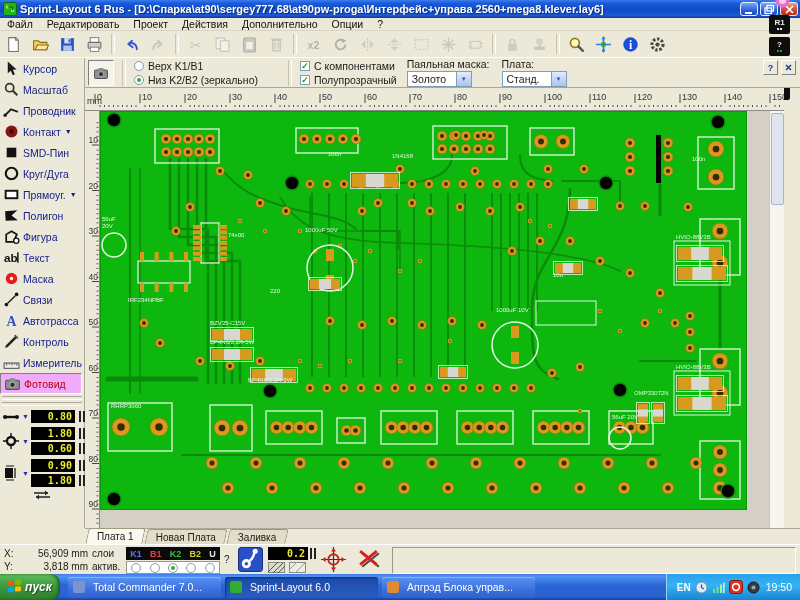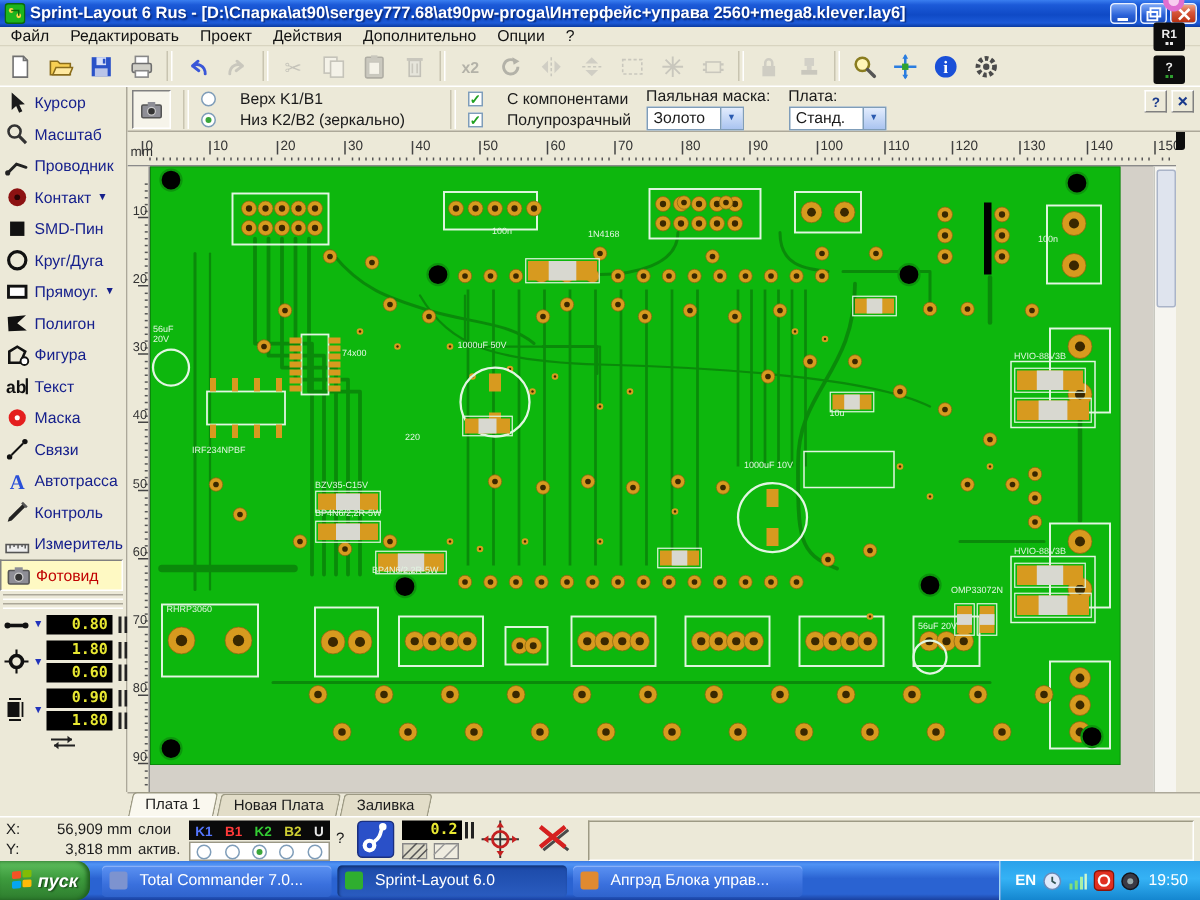--- a/index.html
+++ b/index.html
@@ -26,37 +26,37 @@
   .tb-right{margin-left:auto;display:flex;align-items:flex-start;gap:3px;padding-right:4px;flex-direction:column;}
   .tb-badge{width:21px;height:19px;background:#0d0d0d;border-radius:2px;display:flex;flex-direction:column;align-items:center;justify-content:center;line-height:1;}
   .tb-badge .bl{font-size:8px;font-weight:bold;}
   .tb-badge .bs{display:flex;gap:1px;margin-top:1px;}
   .tb-badge .bs i{width:2px;height:2px;display:block;}
   
   .optionsbar{position:absolute;left:85px;top:58px;width:715px;height:30px;background:#ece9d8;border-bottom:1px solid #aca899;box-sizing:border-box;display:flex;align-items:center;}
   .ob-btn{width:24px;height:24px;margin:0 4px 0 3px;background:#f6f4ea;border:1px solid;border-color:#808080 #fff #fff #808080;display:flex;align-items:center;justify-content:center;}
   .ob-sep{width:2px;height:26px;border-left:1px solid #c8c4b0;border-right:1px solid #fff;margin:0 4px;}
   .ob-group{display:flex;flex-direction:column;justify-content:center;gap:2px;padding:0 4px;}
-  .ob-row{display:flex;align-items:center;gap:16px;white-space:nowrap;font-size:10.5px;}
+  .ob-row{display:flex;align-items:center;gap:4px;white-space:nowrap;font-size:10.5px;}
   .xp-radio{width:10px;height:10px;border-radius:50%;background:#fff;border:1px solid #7f9db9;display:inline-block;position:relative;box-sizing:border-box;}
   .xp-radio.checked:after{content:"";position:absolute;left:2px;top:2px;width:4px;height:4px;border-radius:50%;background:#3aa63a;}
   .xp-check{width:10px;height:10px;background:#fff;border:1px solid #7f9db9;display:inline-flex;align-items:center;justify-content:center;font-size:9px;color:#21a121;font-weight:bold;box-sizing:border-box;}
   .ob-col{display:flex;flex-direction:column;align-items:flex-start;gap:1px;padding:0 6px;font-size:10.5px;}
   .xp-select{display:flex;align-items:center;background:#fff;border:1px solid #7f9db9;height:16px;box-sizing:border-box;}
   .xp-select .sv{padding:0 4px;min-width:40px;font-size:10.5px;}
   .sel-arrow{width:14px;height:14px;background:linear-gradient(180deg,#e2ecfd,#aac4f0);border-left:1px solid #7f9db9;display:flex;align-items:center;justify-content:center;font-size:6px;color:#2a5ab0;}
   .ob-right{margin-left:auto;display:flex;gap:3px;padding-right:4px;align-self:flex-start;margin-top:2px;}
   .mini-btn{width:13px;height:13px;background:#ece9d8;border:1px solid;border-color:#fff #808080 #808080 #fff;font-size:9px;font-weight:bold;color:#1a3a8c;display:flex;align-items:center;justify-content:center;}
   
   .sidebar{position:absolute;left:0;top:58px;width:85px;height:470px;background:#ece9d8;border-right:1px solid #aca899;box-sizing:border-box;}
   .tool-row{height:21px;display:flex;align-items:center;gap:3px;padding-left:3px;box-sizing:border-box;}
   .tool-row .ticon{width:17px;height:17px;flex:0 0 auto;}
   .tool-row .tlabel{font-size:10.5px;color:#16208c;white-space:nowrap;}
   .tool-row .tarr{font-size:7px;color:#16208c;margin-left:1px;}
-  .tool-row.active{background:#fef9c3;border:1px solid;border-color:#808080 #fff #fff #808080;margin-right:2px;}
+  .tool-row.active{background:#f0abfc;border:1px solid;border-color:#808080 #fff #fff #808080;margin-right:2px;}
   .tool-row.active .tlabel{color:#c00000;}
   .sb-sep{height:2px;border-top:1px solid #aca899;border-bottom:1px solid #fff;margin:2px 2px;}
   .grid-row{display:flex;align-items:center;gap:4px;padding:2px 0 2px 3px;}
   .grid-btn{width:20px;height:20px;background:#f2f0e6;border:1px solid;border-color:#fff #808080 #808080 #fff;display:flex;align-items:center;justify-content:center;}
   .grid-lbl{font-size:10px;}
   .wrow{display:flex;align-items:center;gap:2px;padding:2px 0 2px 2px;}
   .wicons{width:22px;display:flex;align-items:center;justify-content:center;flex-direction:column;}
   .warr{font-size:7px;color:#2233bb;width:8px;}
   .lcdcol{display:flex;flex-direction:column;gap:2px;}
   .lcdline{display:flex;align-items:center;gap:4px;}

